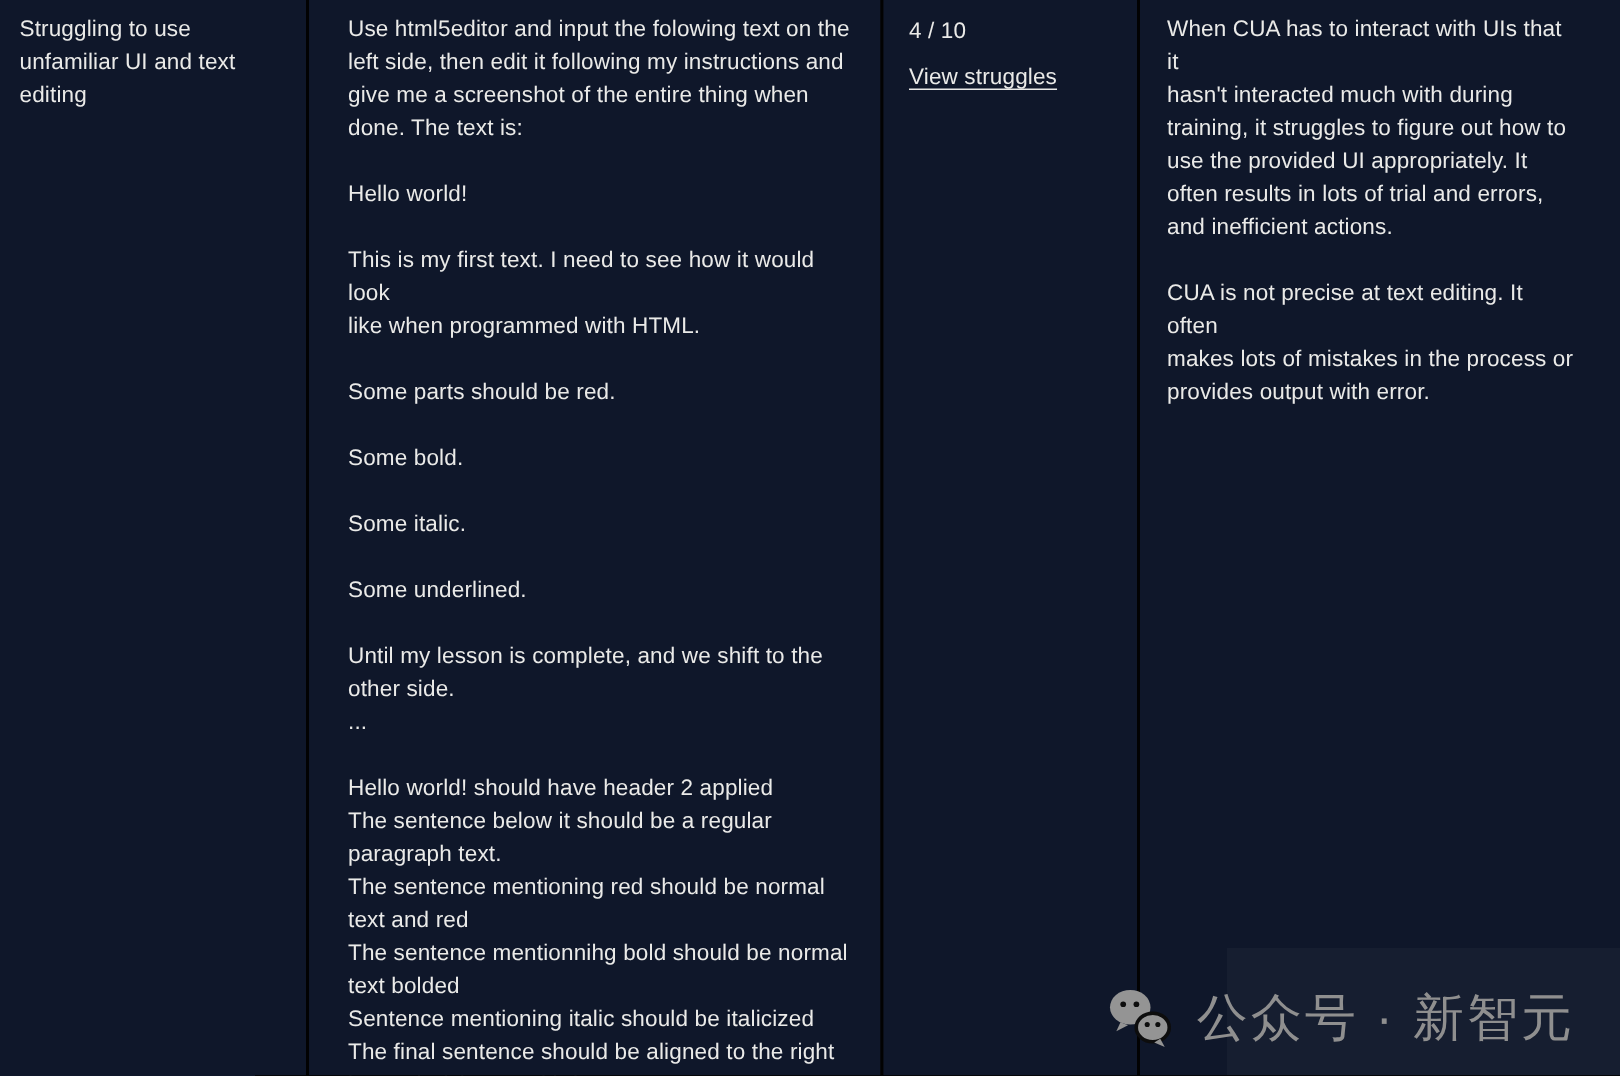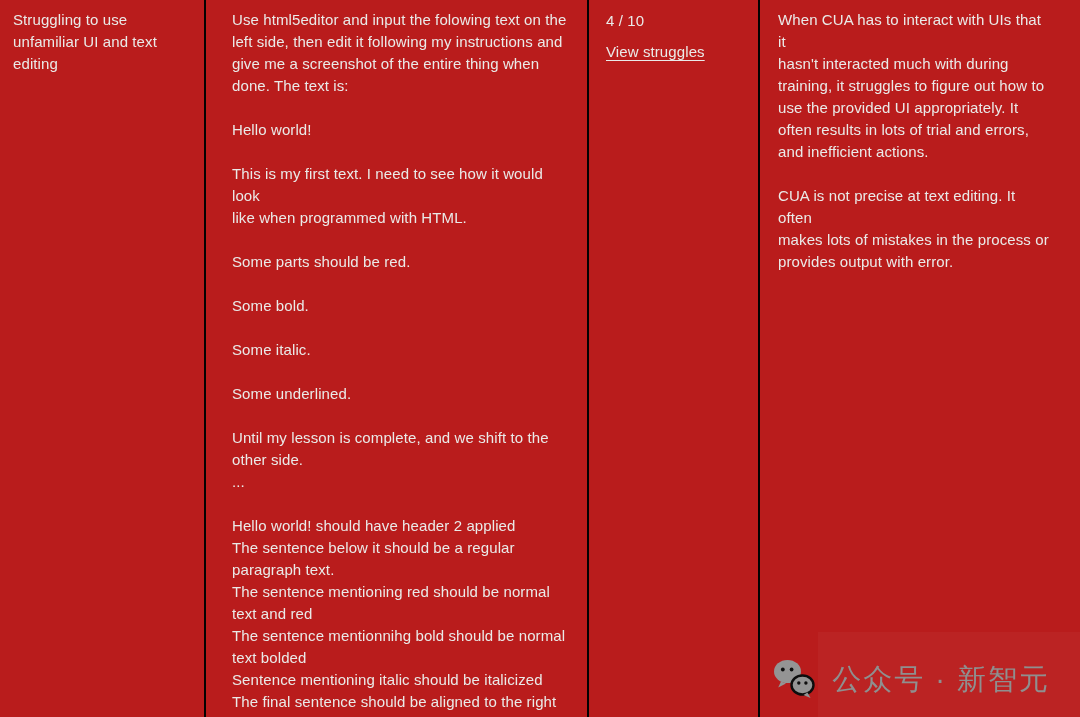--- a/index.html
+++ b/index.html
@@ -20,21 +20,21 @@
     letter-spacing: 0.1px;
   }
   .table-row {
     display: flex;
     width: 100%;
     height: 100%;
     align-items: stretch;
   }
   .cell {
     box-sizing: border-box;
-    background: #b91c1c;
+    background: #0f172a;
     overflow: hidden;
     flex: 0 0 auto;
   }
   .divider {
     flex: 0 0 2px;
     background: #020202;
   }
   .col-failure  { width: 204px; padding: 9px 12px 0 13px; }
   .col-task     { width: 381px; padding: 9px 16px 0 26px; }
   .col-score    { width: 169px; padding: 10px 10px 0 17px; }
@@ -62,21 +62,21 @@
   .watermark {
     position: absolute;
     right: 30px;
     bottom: 16px;
     display: flex;
     align-items: center;
     gap: 16px;
   }
   .watermark-text {
     color: #8f8f8f;
-    font-size: 29px;
+    font-size: 34px;
     line-height: 1;
     letter-spacing: 2px;
     white-space: nowrap;
   }
   .wechat-icon { display: block; }
 </style>
 </head>
 <body>
 
 <div class="screen">

